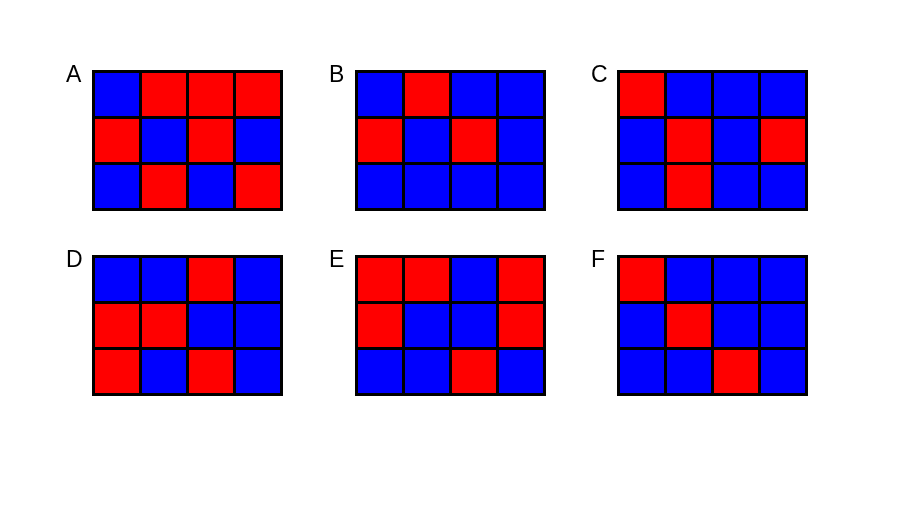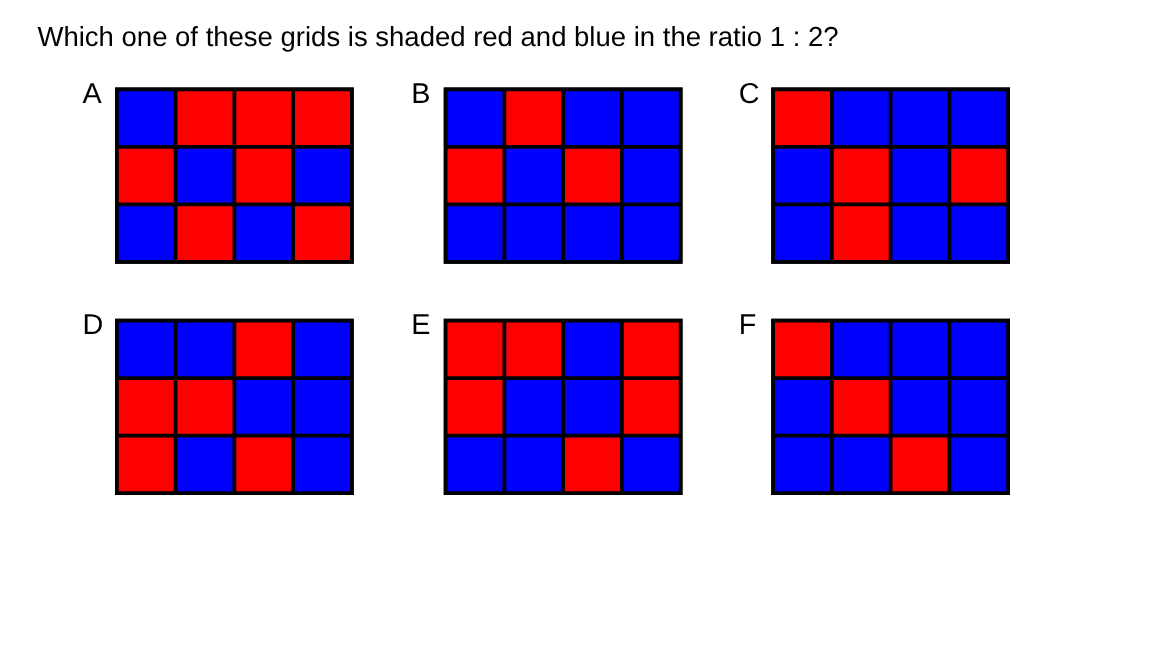--- a/index.html
+++ b/index.html
@@ -55,21 +55,20 @@
   .pos-c { left: 591px; top: 60px;  }
   .pos-d { left: 66px;  top: 245px; }
   .pos-e { left: 329px; top: 245px; }
   .pos-f { left: 591px; top: 245px; }
 </style>
 </head>
 <body>
 
 <div id="page">
 
-  <div class="question">Which one of these grids is shaded red and blue in the ratio 1 : 2?</div>
 
   <div class="option pos-a">
     <span class="option-label">A</span>
     <div class="grid">
         <div class="cell" style="background: rgb(0, 0, 255);"></div>
         <div class="cell" style="background: rgb(255, 0, 0);"></div>
         <div class="cell" style="background: rgb(255, 0, 0);"></div>
         <div class="cell" style="background: rgb(255, 0, 0);"></div>
         <div class="cell" style="background: rgb(255, 0, 0);"></div>
         <div class="cell" style="background: rgb(0, 0, 255);"></div>

